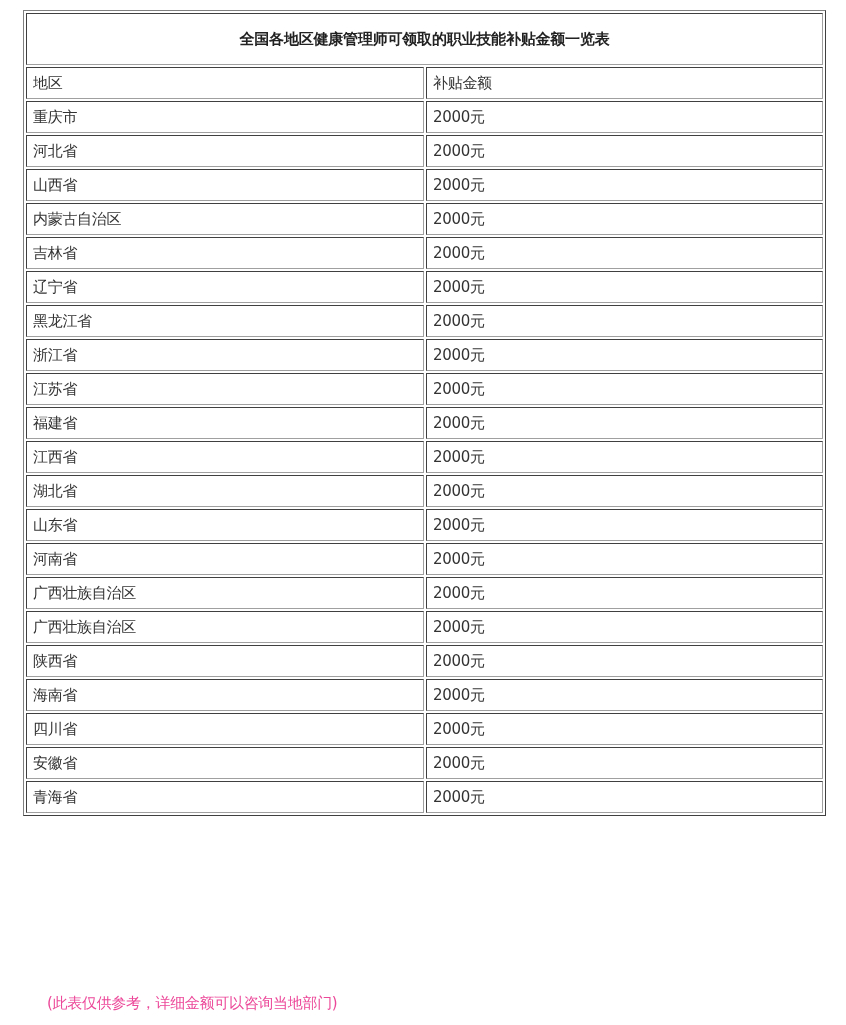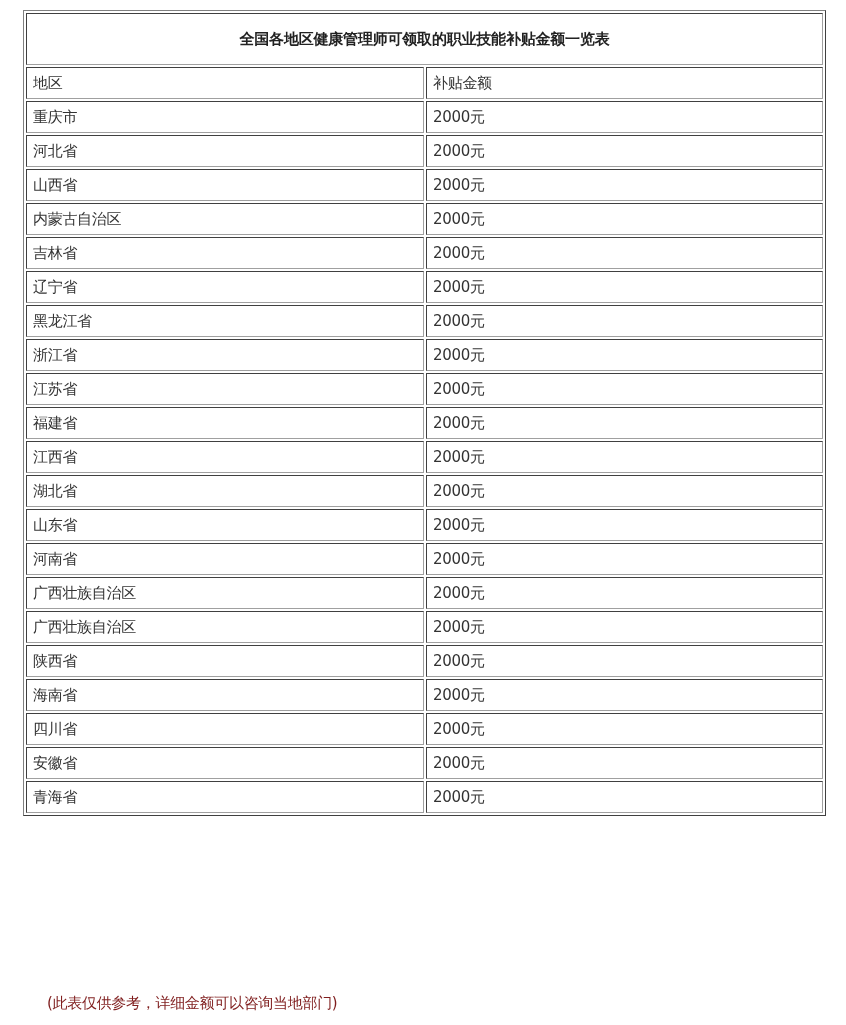--- a/index.html
+++ b/index.html
@@ -49,21 +49,21 @@
       letter-spacing: -0.2px;
     }
     .subsidy-table col.c1 { width: 398px; }
     .subsidy-table col.c2 { width: 397px; }
     .footnote {
       position: absolute;
       left: 47px;
       top: 993px;
       font-size: 15px;
       line-height: 20px;
-      color: #7f1d1d;
+      color: #ec4899;
       letter-spacing: -0.3px;
     }
   </style>
 </head>
 <body>
 
 <table class="subsidy-table">
   <colgroup>
     <col class="c1">
     <col class="c2">

